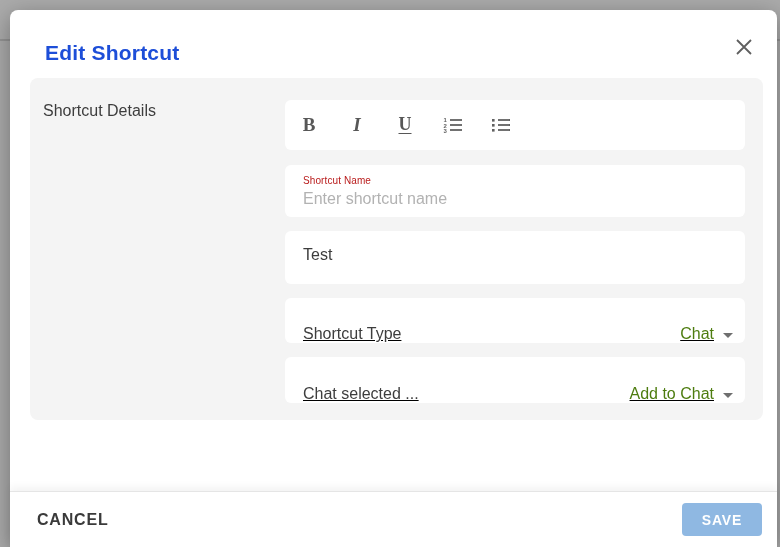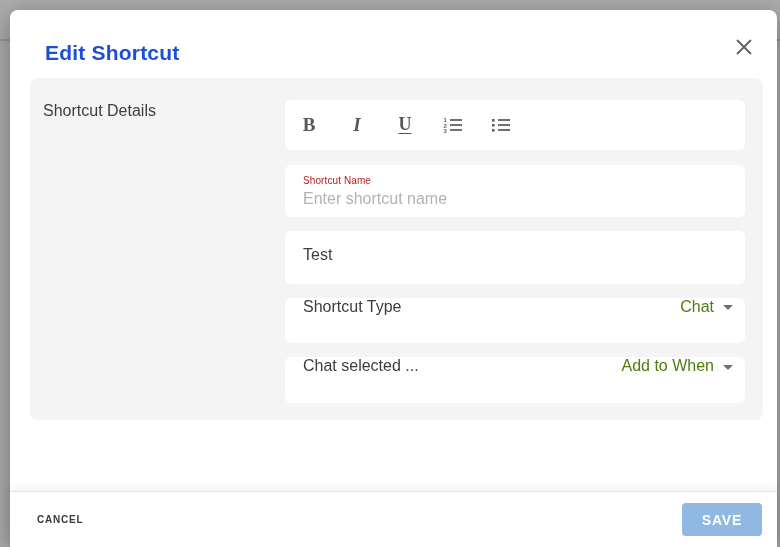--- a/index.html
+++ b/index.html
@@ -48,43 +48,43 @@
   .input-card{height:52px;padding:9px 18px 0;box-sizing:content-box;margin-bottom:14px;}
   .input-card.name-card{height:43px;padding-top:10px;}
   .input-card.msg-card{height:42px;padding-top:11px;}
   .field-label{display:block;font-size:10px;color:#b91c1c;letter-spacing:.1px;}
   .field-input{
     display:block;width:100%;border:none;outline:none;background:transparent;
     font-family:Liberation Sans, sans-serif;font-size:16px;color:#3c3c3c;margin-top:4px;padding:0;
   }
   .field-input::placeholder{color:#b2b2b2;opacity:1;}
   .select-card{
-    height:46px;display:flex;align-items:flex-start;justify-content:space-between;
-    padding:0 12px 0 18px;margin-bottom:14px;cursor:pointer;
+    height:46px;display:flex;align-items:flex-end;justify-content:space-between;
+    padding:0 12px 0 18px;margin-bottom:14px;cursor:pointer;text-decoration:underline;
   }
   .select-card:last-child{margin-bottom:0;}
   .row-label{font-size:16px;color:#3d3d3d;}
   .row-value-wrap{display:flex;align-items:center;}
   .row-value{font-size:16px;color:#4d7c0f;}
   .caret{
     width:0;height:0;margin-left:9px;margin-top:2px;
     border-left:5px solid transparent;border-right:5px solid transparent;
     border-top:5px solid #6f6f6f;
   }
   .footer{
     position:absolute;left:0;right:0;bottom:0;height:55px;
     border-top:1px solid #e5e5e5;
     box-shadow:0 -4px 8px rgba(0,0,0,.05);
     display:flex;align-items:center;justify-content:space-between;
     padding:0 15px 0 27px;background:#fff;
   }
   .cancel-btn{
     background:none;border:none;padding:6px 10px 6px 0;cursor:pointer;
     font-family:"Liberation Sans",sans-serif;
-    font-size:10px;font-weight:bold;letter-spacing:.8px;color:#3a3a3a;
+    font-size:16px;font-weight:bold;letter-spacing:.8px;color:#3a3a3a;
   }
   .save-btn{
     background:var(--accent,#8FB8E2);border:none;border-radius:4px;cursor:pointer;
     width:80px;height:33px;
     font-family:"Liberation Sans",sans-serif;
     font-size:14px;font-weight:bold;letter-spacing:.8px;color:#ffffff;
   }
   svg{display:block;}
 </style>
 </head>
@@ -169,21 +169,21 @@
         <span class="row-label">Shortcut Type</span>
         <span class="row-value-wrap">
           <span class="row-value">Chat</span>
           <span class="caret"></span>
         </span>
       </div>
 
       <div class="card select-card">
         <span class="row-label">Chat selected ...</span>
         <span class="row-value-wrap">
-          <span class="row-value">Add to When</span>
+          <span class="row-value">Add to Chat</span>
           <span class="caret"></span>
         </span>
       </div>
 
     </div>
   </div>
 
   <div class="footer">
     <button class="cancel-btn">CANCEL</button>
     <button class="save-btn">SAVE</button>

